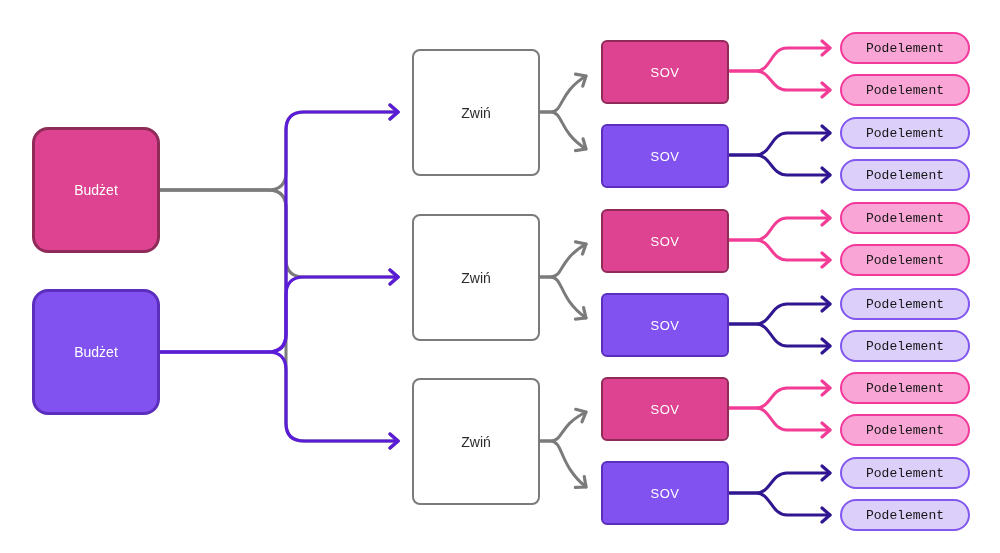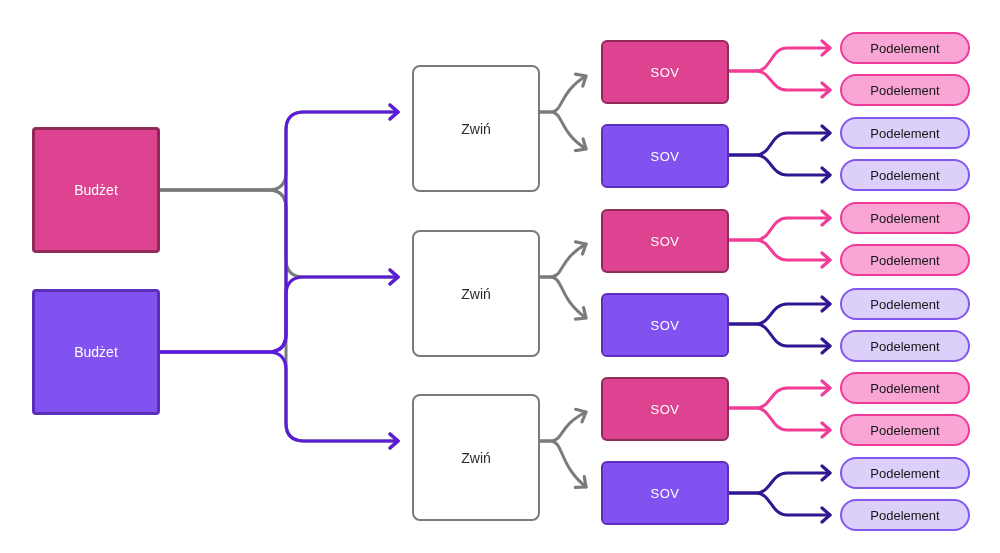--- a/index.html
+++ b/index.html
@@ -13,37 +13,37 @@
   #edges{position:absolute;left:0;top:0;width:1000px;height:553px;}
   .node{
     position:absolute;
     display:flex;align-items:center;justify-content:center;
     box-sizing:border-box;
     text-align:center;
     user-select:none;
   }
   .budget{
     width:128px;height:126px;
-    border:3px solid;border-radius:4px;
+    border:3px solid;border-radius:16px;
     color:#ffffff;font-size:14px;
   }
   .zwin{
     width:128px;height:127px;
     border:2.5px solid #7b7b7b;border-radius:8px;
-    background:#ffffff;color:#2b2b2b;font-size:14px;margin-top:16px;
+    background:#ffffff;color:#2b2b2b;font-size:14px;
   }
   .sov{
     width:128px;height:64px;
     border:2.5px solid;border-radius:6px;
     color:#ffffff;font-size:13px;letter-spacing:.5px;
   }
   .pod{
     width:130px;height:32px;
     border:2.5px solid;border-radius:16px;
-    color:#161616;font-size:13px;
+    color:#161616;font-size:13px;font-family:Liberation Mono, monospace;
   }
   .pink{background:#de4391;border-color:#8f2a59;}
   .purple{background:#8152f0;border-color:#5b2ebe;}
   .pink-light{background:#f9a6d6;border-color:#f2399b;}
   .purple-light{background:#dccffa;border-color:#8257ee;}
 </style>
 </head>
 <body>
 
 <div id="canvas">

